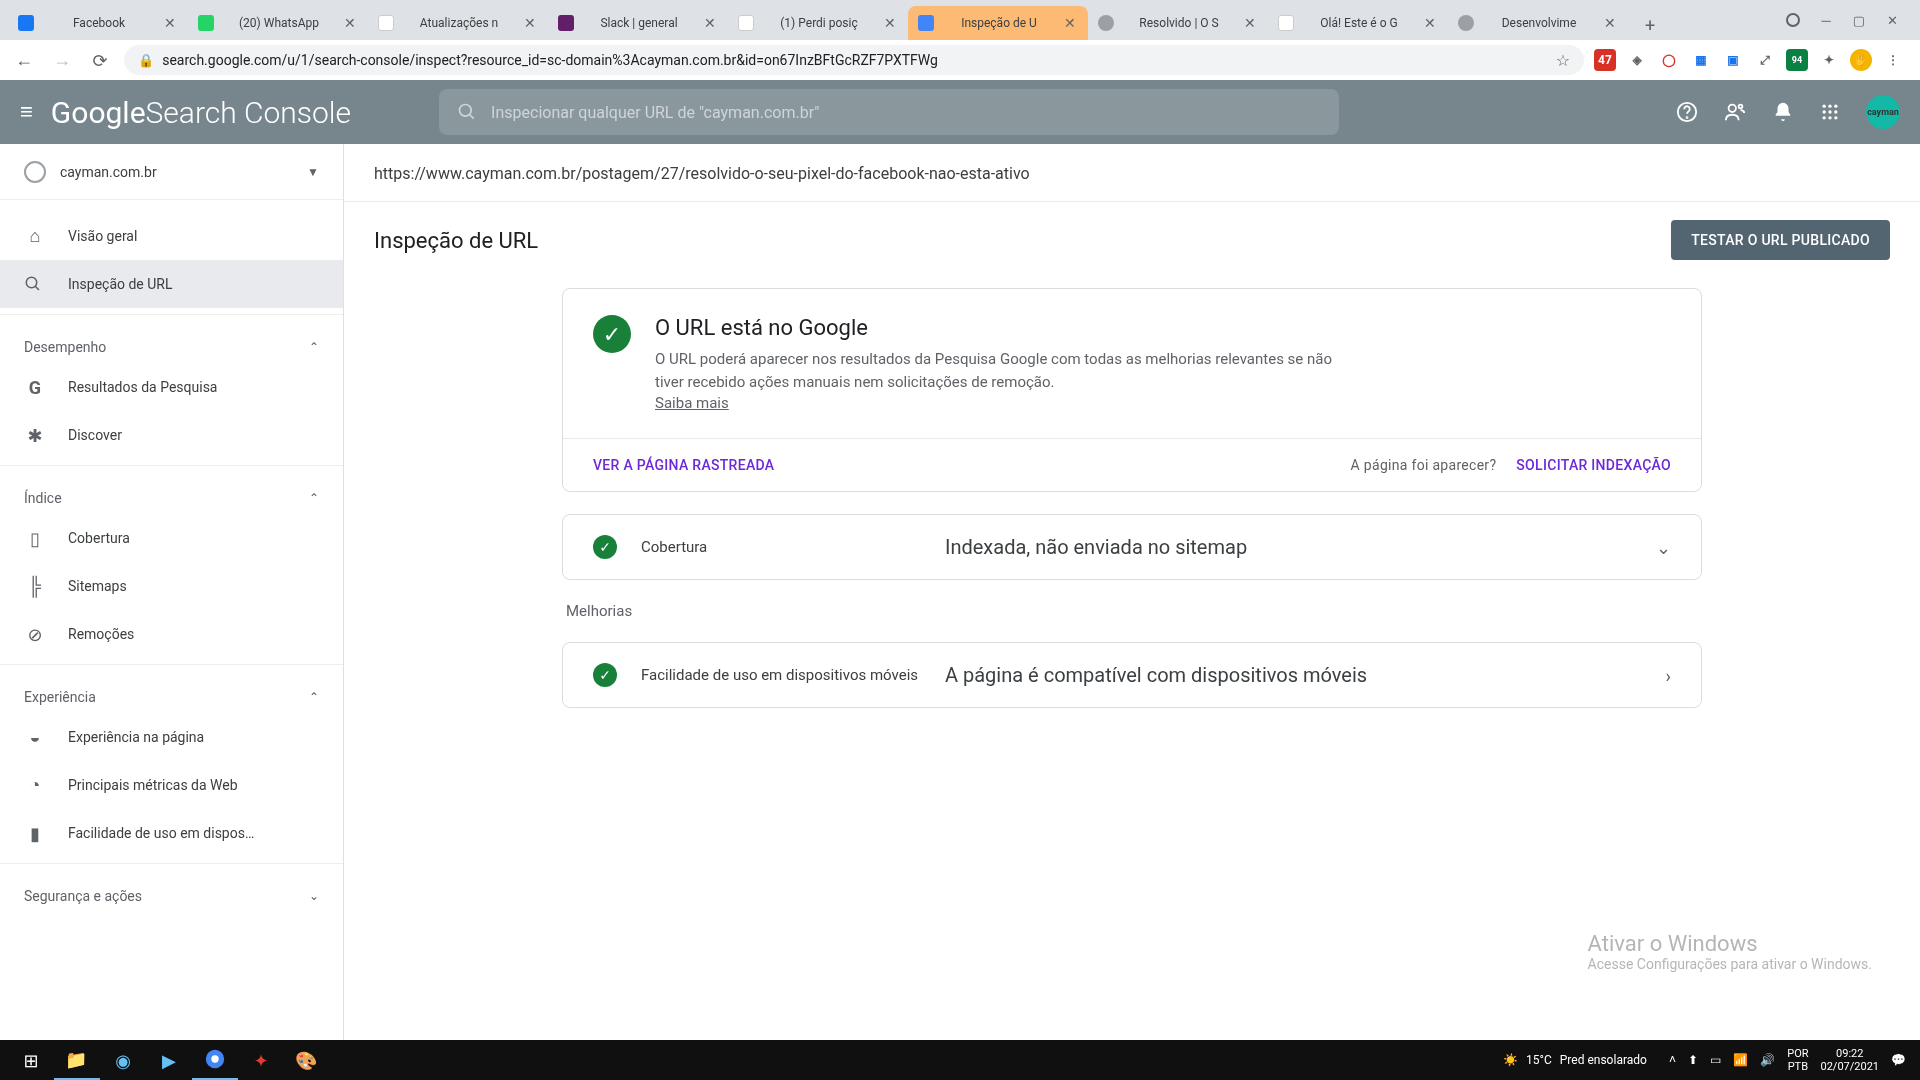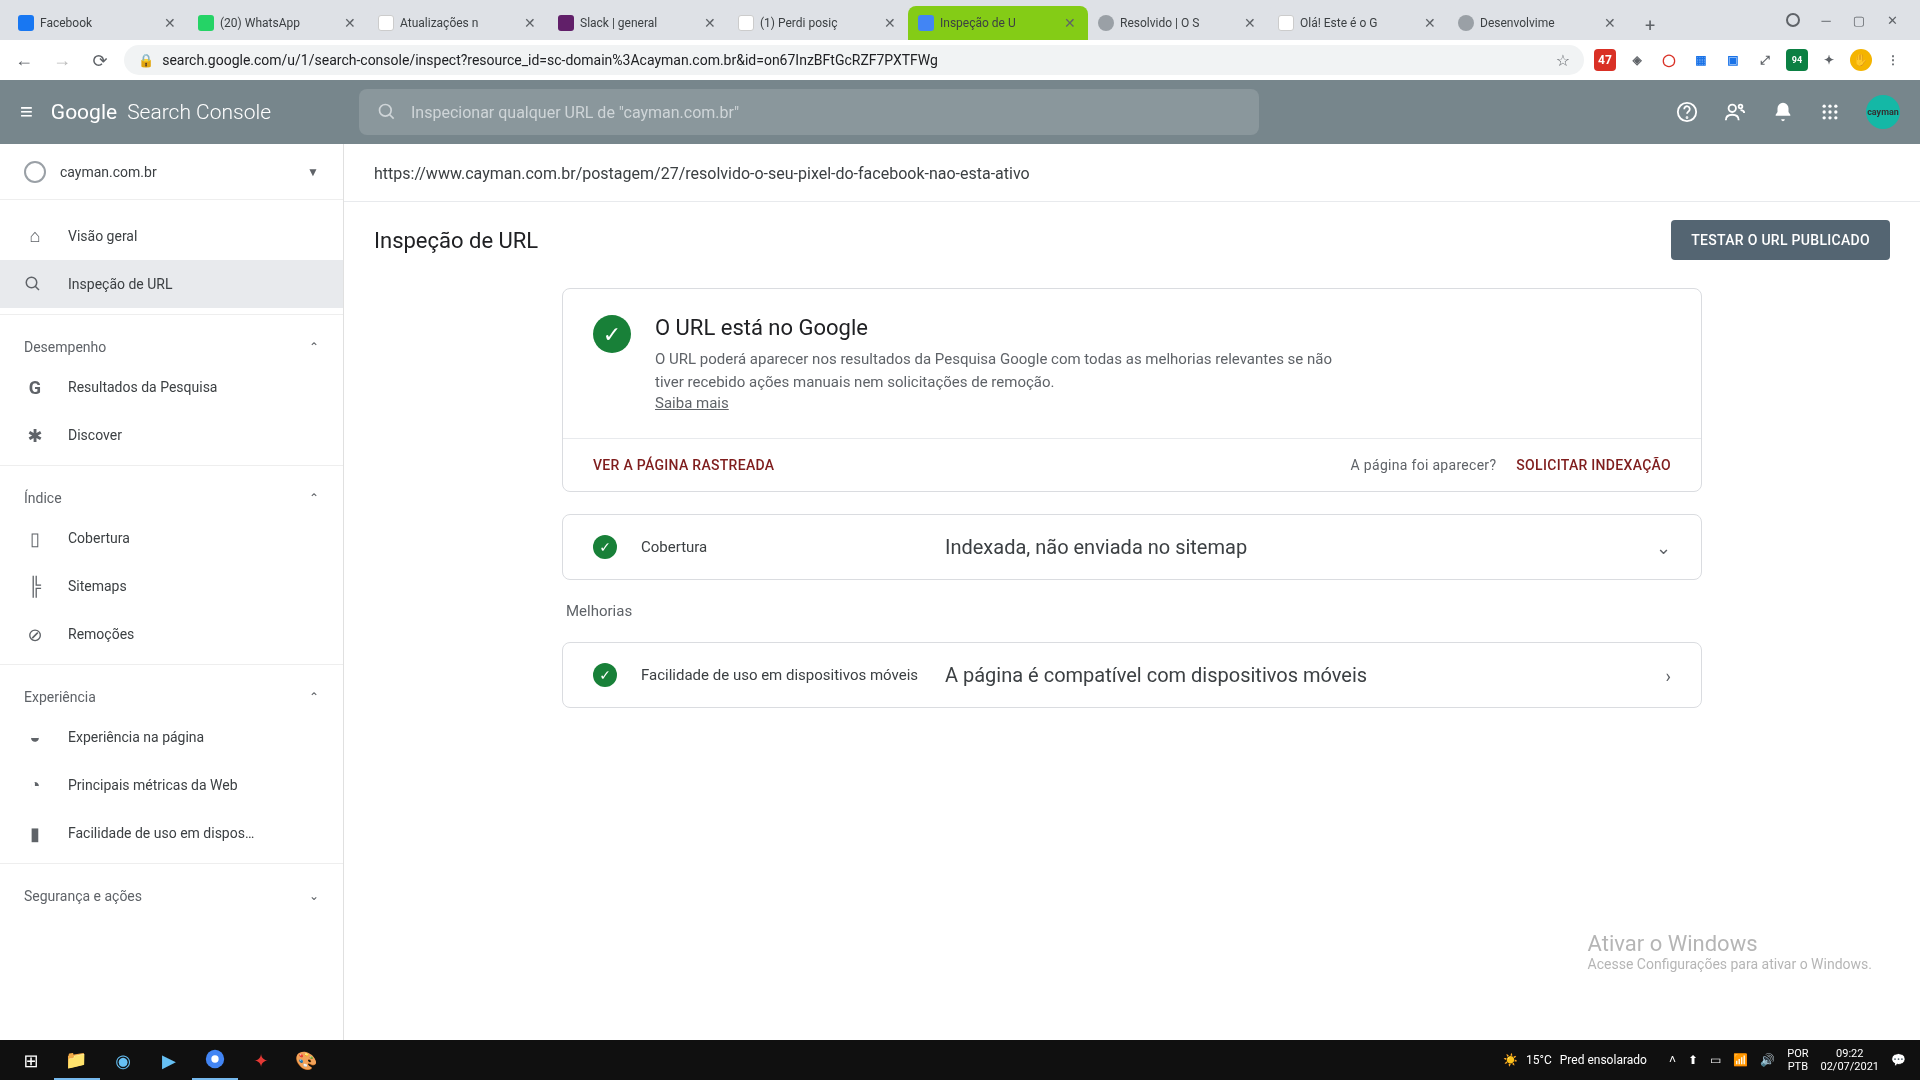--- a/index.html
+++ b/index.html
@@ -2,43 +2,43 @@
 <html><head>
 <meta charset="utf-8">
 <style>
 * { margin:0; padding:0; box-sizing:border-box; font-family:"Segoe UI",Roboto,Arial,sans-serif; }
 body { width:1920px; height:1080px; overflow:hidden; background:#fff; transform-origin:top left; }
 
 
 .browser { width:100%; height:100%; display:flex; flex-direction:column; background:#dee1e6; }
 .tabstrip { height:40px; display:flex; align-items:flex-end; padding:0 8px; background:#dee1e6; }
 .tab { display:flex; align-items:center; height:34px; min-width:180px; max-width:180px; padding:0 10px; font-size:12px; color:#3c4043; border-radius:8px 8px 0 0; background:#dee1e6; position:relative; gap:6px; cursor:pointer; }
-.tab.active { background:#84cc16; }
+.tab.active { background:#fdba74; }
 .tab .favicon { width:16px; height:16px; flex-shrink:0; border-radius:3px; }
-.tab .title { flex:1; white-space:nowrap; overflow:hidden; text-overflow:ellipsis; }
+.tab .title { flex:1; white-space:nowrap; overflow:hidden; text-overflow:ellipsis;text-align:center; }
 .tab .close { width:14px; height:14px; font-size:14px; line-height:14px; color:#5f6368; flex-shrink:0; }
 .newtab { width:28px; height:28px; margin-left:8px; font-size:18px; text-align:center; line-height:28px; color:#5f6368; cursor:pointer; }
 .winctrls { margin-left:auto; display:flex; gap:22px; padding:0 14px; align-items:center; height:40px; }
 .winctrls span { font-size:13px; color:#5f6368; cursor:pointer; }
 .winctrls .rec { width:14px; height:14px; border:2px solid #5f6368; border-radius:50%; display:inline-block; }
 
 .addrrow { height:40px; background:#fff; display:flex; align-items:center; padding:0 10px; gap:10px; }
 .navbtn { width:28px; height:28px; display:flex; align-items:center; justify-content:center; color:#5f6368; font-size:18px; cursor:pointer; }
 .navbtn.disabled { color:#bbb; }
 .addrbar { flex:1; height:30px; background:#f1f3f4; border-radius:15px; display:flex; align-items:center; padding:0 14px; gap:8px; font-size:14px; color:#202124; }
 .addrbar .lock { color:#5f6368; font-size:13px; }
 .addrbar .star { margin-left:auto; color:#5f6368; font-size:16px; }
 .ext-row { display:flex; gap:10px; align-items:center; padding-right:6px; }
 .ext { width:22px; height:22px; border-radius:4px; display:flex; align-items:center; justify-content:center; font-size:12px; font-weight:bold; cursor:pointer; }
 
 
 .app { flex:1; display:flex; flex-direction:column; background:#fff; min-height:0; }
 .appbar { height:64px; background:#77868c; display:flex; align-items:center; padding:0 20px; gap:18px; color:#fff; }
 .hamburger { font-size:22px; cursor:pointer; }
-.logo { display:flex; align-items:baseline; gap:10px; font-size:21px; }
+.logo { display:flex; align-items:baseline; gap:0; font-size:30px; }
 .logo .g { font-weight:400; }
 .logo .sc { font-weight:300; }
 .searchbox { margin-left:70px; width:900px; height:46px; background:rgba(255,255,255,0.14); border-radius:8px; display:flex; align-items:center; padding:0 18px; gap:14px; color:#e8eaed; }
 .searchbox input { flex:1; background:transparent; border:none; outline:none; color:#000000; font-size:16px; }
 .searchbox input::placeholder { color:#cfd5d8; }
 .appbar-right { margin-left:auto; display:flex; align-items:center; gap:26px; }
 .appbar-right .ic { font-size:20px; cursor:pointer; }
 .avatar { width:34px; height:34px; border-radius:50%; background:#14b8a6; color:#333; font-size:9px; display:flex; align-items:center; justify-content:center; font-weight:bold; }
 
 .app-body { flex:1; display:flex; min-height:0; }
@@ -61,21 +61,21 @@
 
 .cards { width:1140px; margin:10px auto 40px; display:flex; flex-direction:column; gap:22px; }
 .card { border:1px solid #dadce0; border-radius:8px; background:#fff; }
 .statuscard .body { display:flex; padding:26px 30px; gap:24px; }
 .check-lg { width:38px; height:38px; background:#188038; border-radius:50%; display:flex; align-items:center; justify-content:center; color:#fff; font-size:22px; flex-shrink:0; }
 .check-sm { width:24px; height:24px; background:#188038; border-radius:50%; display:flex; align-items:center; justify-content:center; color:#fff; font-size:14px; flex-shrink:0; }
 .statuscard h2 { font-size:22px; font-weight:400; color:#202124; margin-bottom:8px; }
 .statuscard p { font-size:15px; color:#5f6368; line-height:1.5; max-width:700px; }
 .statuscard a { color:#5f6368; text-decoration:underline; font-size:15px; }
 .statuscard .actions { border-top:1px solid #e8eaed; padding:18px 30px; display:flex; align-items:center; font-size:14px; }
-.linkbtn { color:#7f1d1d; font-weight:500; letter-spacing:.3px; cursor:pointer; }
+.linkbtn { color:#6d28d9; font-weight:500; letter-spacing:.3px; cursor:pointer; }
 .linkbtn.gray { color:#5f6368; font-weight:400; }
 .actions .right { margin-left:auto; display:flex; gap:20px; align-items:center; }
 
 .row-card { padding:20px 30px; display:flex; align-items:center; gap:24px; cursor:pointer; }
 .row-card .label { width:280px; font-size:15px; color:#3c4043; }
 .row-card .val { flex:1; font-size:20px; color:#3c4043; }
 .row-card .chev { color:#5f6368; font-size:18px; }
 .section-label { font-size:15px; color:#5f6368; padding:0 4px; }
 
 .watermark { position:fixed; right:48px; bottom:108px; text-align:left; color:rgba(120,120,120,.55); pointer-events:none; }

